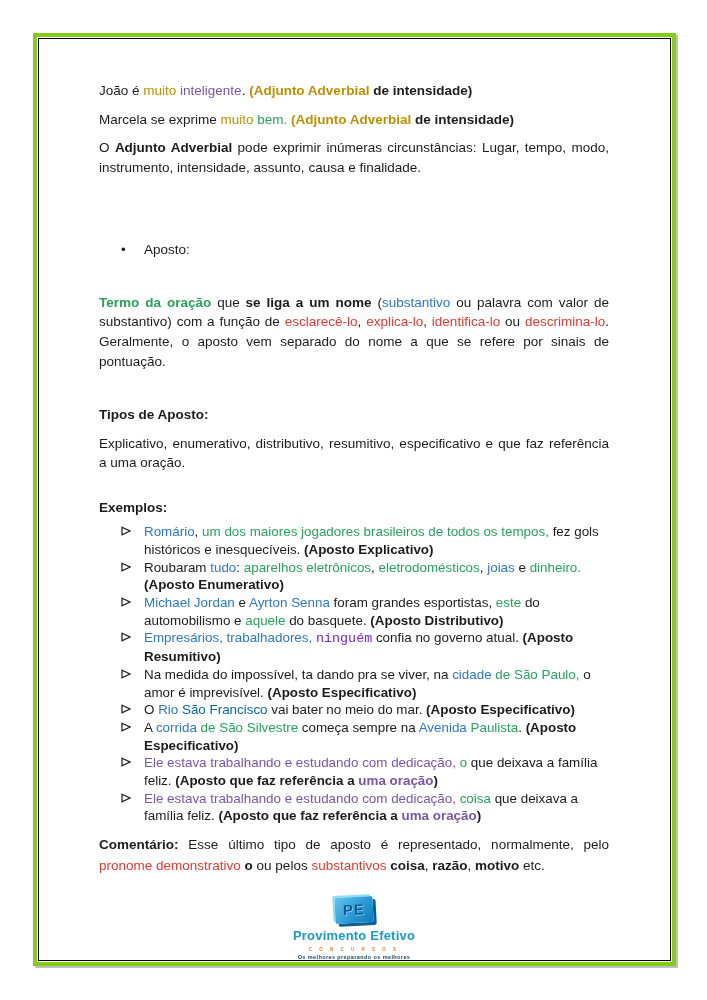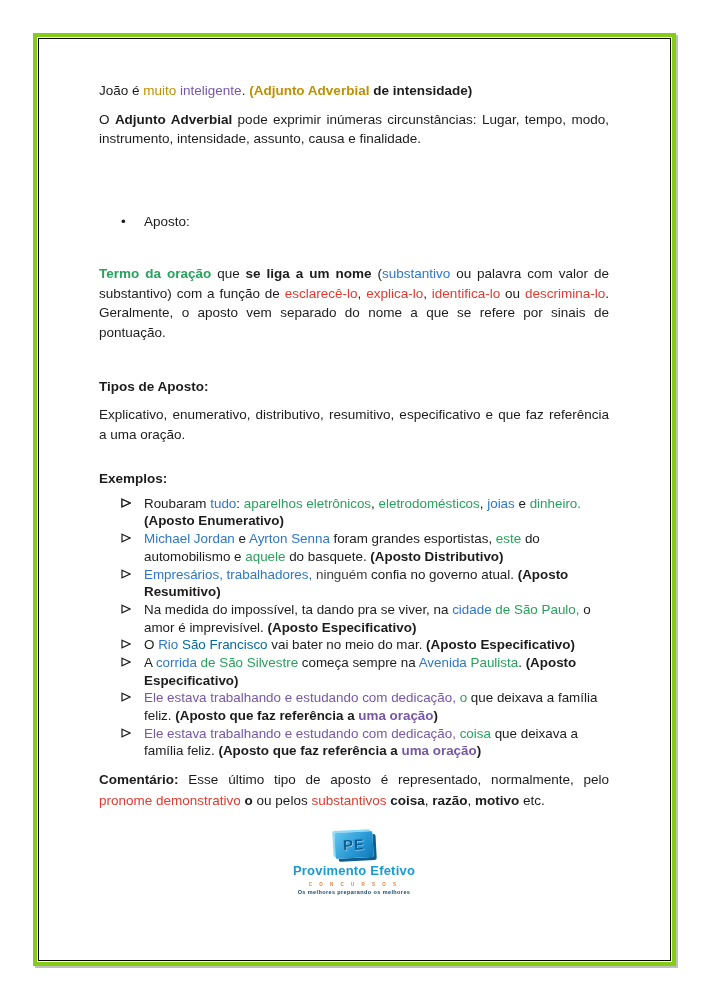--- a/index.html
+++ b/index.html
@@ -71,40 +71,42 @@
   }
 </style>
 </head>
 <body>
 
 <div class="page-frame">
   <div class="frame-inner"></div>
   <div class="content">
 
     <p class="line"><span style="color: rgb(28, 28, 28);">João é </span><span style="color: rgb(191, 144, 0);">muito </span><span style="color: rgb(119, 87, 168);">inteligente</span><span style="color: rgb(28, 28, 28);">. </span><span style="color: rgb(191, 144, 0); font-weight: 700;">(Adjunto Adverbial</span><span style="color: rgb(28, 28, 28); font-weight: 700;"> de intensidade)</span></p>
+    <p class="line"><span style="color: rgb(28, 28, 28);">Marcela se exprime </span><span style="color: rgb(191, 144, 0);">muito </span><span style="color: rgb(40, 162, 92);">bem.</span><span style="color: rgb(28, 28, 28);"> </span><span style="color: rgb(191, 144, 0); font-weight: 700;">(Adjunto Adverbial</span><span style="color: rgb(28, 28, 28); font-weight: 700;"> de intensidade)</span></p>
     <p class="para"><span style="color: rgb(28, 28, 28);">O </span><span style="color: rgb(28, 28, 28); font-weight: 700;">Adjunto Adverbial</span><span style="color: rgb(28, 28, 28);"> pode exprimir inúmeras circunstâncias: Lugar, tempo, modo, instrumento, intensidade, assunto, causa e finalidade.</span></p>
 
     <div class="bullet-head">
       <span class="dot">•</span><span>Aposto:</span>
     </div>
 
     <p class="para definition"><span style="color: rgb(40, 162, 92); font-weight: 700;">Termo da oração</span><span style="color: rgb(28, 28, 28);"> que </span><span style="color: rgb(28, 28, 28); font-weight: 700;">se liga a um nome</span><span style="color: rgb(28, 28, 28);"> (</span><span style="color: rgb(45, 120, 200);">substantivo</span><span style="color: rgb(28, 28, 28);"> ou palavra com valor de substantivo) com a função de </span><span style="color: rgb(226, 58, 46);">esclarecê-lo</span><span style="color: rgb(28, 28, 28);">, </span><span style="color: rgb(226, 58, 46);">explica-lo</span><span style="color: rgb(28, 28, 28);">, </span><span style="color: rgb(226, 58, 46);">identifica-lo</span><span style="color: rgb(28, 28, 28);"> ou </span><span style="color: rgb(226, 58, 46);">descrimina-lo</span><span style="color: rgb(28, 28, 28);">. Geralmente, o aposto vem separado do nome a que se refere por sinais de pontuação.</span></p>
 
     <p class="h-bold tipos-head">Tipos de Aposto:</p>
     <p class="para tipos-para"><span style="color: rgb(28, 28, 28);">Explicativo, enumerativo, distributivo, resumitivo, especificativo e que faz referência a uma oração.</span></p>
 
     <p class="h-bold exemplos-head">Exemplos:</p>
 
     <ul class="examples">
       <li>
         <span class="arrow">
             <svg width="10" height="10" viewBox="0 0 10 10">
               <path d="M1 1.2 L9 5 L1 8.8 Z" fill="#ffffff" stroke="#1c1c1c" stroke-width="1.2"></path>
             </svg>
           </span>
+        <span><span style="color: rgb(45, 120, 200);">Romário</span><span style="color: rgb(28, 28, 28);">, </span><span style="color: rgb(40, 162, 92);">um dos maiores jogadores brasileiros de todos os tempos,</span><span style="color: rgb(28, 28, 28);"> fez gols históricos e inesquecíveis. </span><span style="color: rgb(28, 28, 28); font-weight: 700;">(Aposto Explicativo)</span></span>
       </li>
       <li>
         <span class="arrow">
             <svg width="10" height="10" viewBox="0 0 10 10">
               <path d="M1 1.2 L9 5 L1 8.8 Z" fill="#ffffff" stroke="#1c1c1c" stroke-width="1.2"></path>
             </svg>
           </span>
         <span><span style="color: rgb(28, 28, 28);">Roubaram </span><span style="color: rgb(45, 120, 200);">tudo</span><span style="color: rgb(28, 28, 28);">: </span><span style="color: rgb(40, 162, 92);">aparelhos eletrônicos</span><span style="color: rgb(28, 28, 28);">, </span><span style="color: rgb(40, 162, 92);">eletrodomésticos</span><span style="color: rgb(28, 28, 28);">, </span><span style="color: rgb(45, 120, 200);">joias</span><span style="color: rgb(28, 28, 28);"> e </span><span style="color: rgb(40, 162, 92);">dinheiro.</span><span style="color: rgb(28, 28, 28);"> </span><span style="color: rgb(28, 28, 28); font-weight: 700;">(Aposto Enumerativo)</span></span>
       </li>
       <li>
@@ -114,21 +116,21 @@
             </svg>
           </span>
         <span><span style="color: rgb(45, 120, 200);">Michael Jordan</span><span style="color: rgb(28, 28, 28);"> e </span><span style="color: rgb(45, 120, 200);">Ayrton Senna</span><span style="color: rgb(28, 28, 28);"> foram grandes esportistas, </span><span style="color: rgb(40, 162, 92);">este</span><span style="color: rgb(28, 28, 28);"> do automobilismo e </span><span style="color: rgb(40, 162, 92);">aquele</span><span style="color: rgb(28, 28, 28);"> do basquete. </span><span style="color: rgb(28, 28, 28); font-weight: 700;">(Aposto Distributivo)</span></span>
       </li>
       <li>
         <span class="arrow">
             <svg width="10" height="10" viewBox="0 0 10 10">
               <path d="M1 1.2 L9 5 L1 8.8 Z" fill="#ffffff" stroke="#1c1c1c" stroke-width="1.2"></path>
             </svg>
           </span>
-        <span><span style="color: rgb(45, 120, 200);">Empresários, trabalhadores,</span><span style="color: rgb(28, 28, 28);"> </span><span style="color: #404040;">ninguém</span><span style="color: rgb(28, 28, 28); text-align: center;"> confia no governo atual. </span><span style="color: rgb(28, 28, 28); font-weight: 700;">(Aposto Resumitivo)</span></span>
+        <span><span style="color: rgb(45, 120, 200);">Empresários, trabalhadores,</span><span style="color: rgb(28, 28, 28);"> </span><span style="color: #6d28d9; font-family: Liberation Mono, monospace;">ninguém</span><span style="color: rgb(28, 28, 28); text-align: center;"> confia no governo atual. </span><span style="color: rgb(28, 28, 28); font-weight: 700;">(Aposto Resumitivo)</span></span>
       </li>
       <li>
         <span class="arrow">
             <svg width="10" height="10" viewBox="0 0 10 10">
               <path d="M1 1.2 L9 5 L1 8.8 Z" fill="#ffffff" stroke="#1c1c1c" stroke-width="1.2"></path>
             </svg>
           </span>
         <span><span style="color: rgb(28, 28, 28);">Na medida do impossível, ta dando pra se viver, na </span><span style="color: rgb(45, 120, 200);">cidade</span><span style="color: rgb(40, 162, 92);"> de São Paulo,</span><span style="color: rgb(28, 28, 28);"> o amor é imprevisível. </span><span style="color: rgb(28, 28, 28); font-weight: 700;">(Aposto Especificativo)</span></span>
       </li>
       <li>

